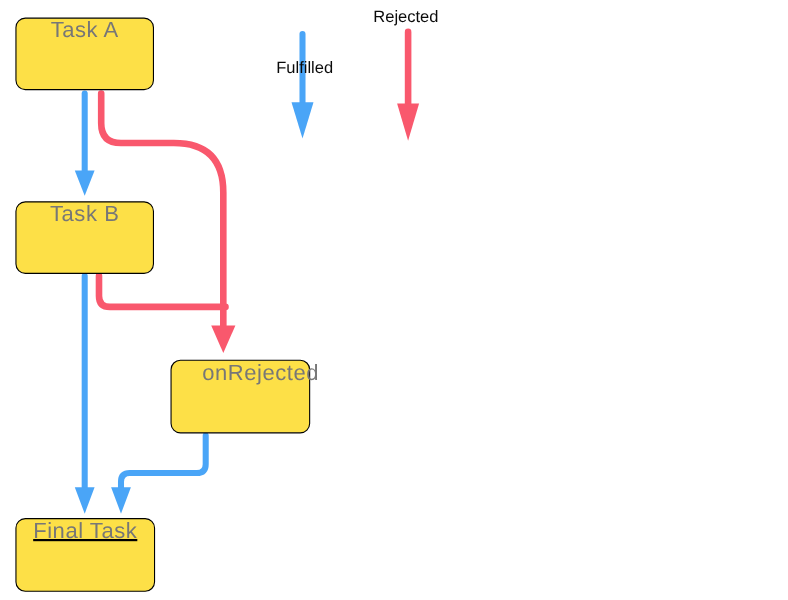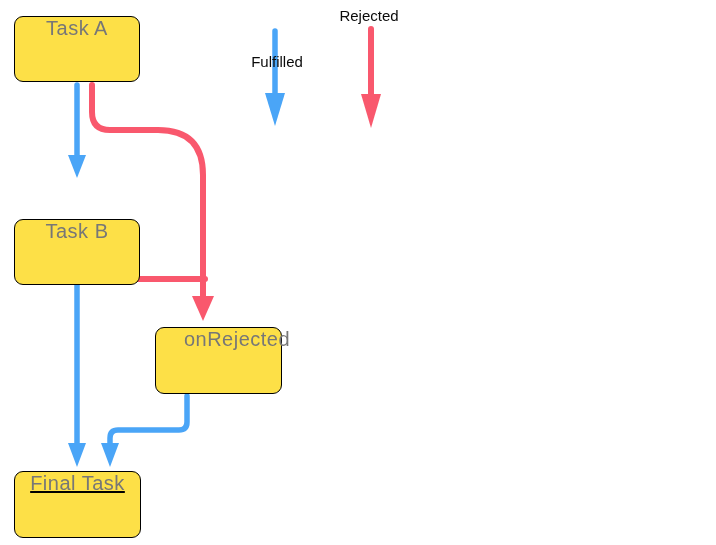--- a/index.html
+++ b/index.html
@@ -37,21 +37,21 @@
     border-radius:9px;
     display:flex;align-items:flex-start;justify-content:center;
   }
   .node .label{
     color:var(--c-node-text);
     font-size:20px;
     letter-spacing:0.5px;
     white-space:nowrap;
   }
   #node-task-a{left:14px;top:16px;width:126px;height:66px;}
-  #node-task-b{left:14px;top:183px;width:126px;height:66px;margin-top:36px;}
+  #node-task-b{left:14px;top:183px;width:126px;height:66px;}
   #node-on-rejected{left:155px;top:327px;width:127px;height:67px;padding-left:37px;}
   #node-final-task{left:14px;top:471px;width:127px;height:67px;text-decoration:underline;}
   .legend-label{
     position:absolute;
     color:var(--c-legend-text);
     font-size:15px;
     text-align:center;
     white-space:nowrap;
   }
   #legend-fulfilled-label{left:247px;top:9px;width:60px;margin-top:44px;}

